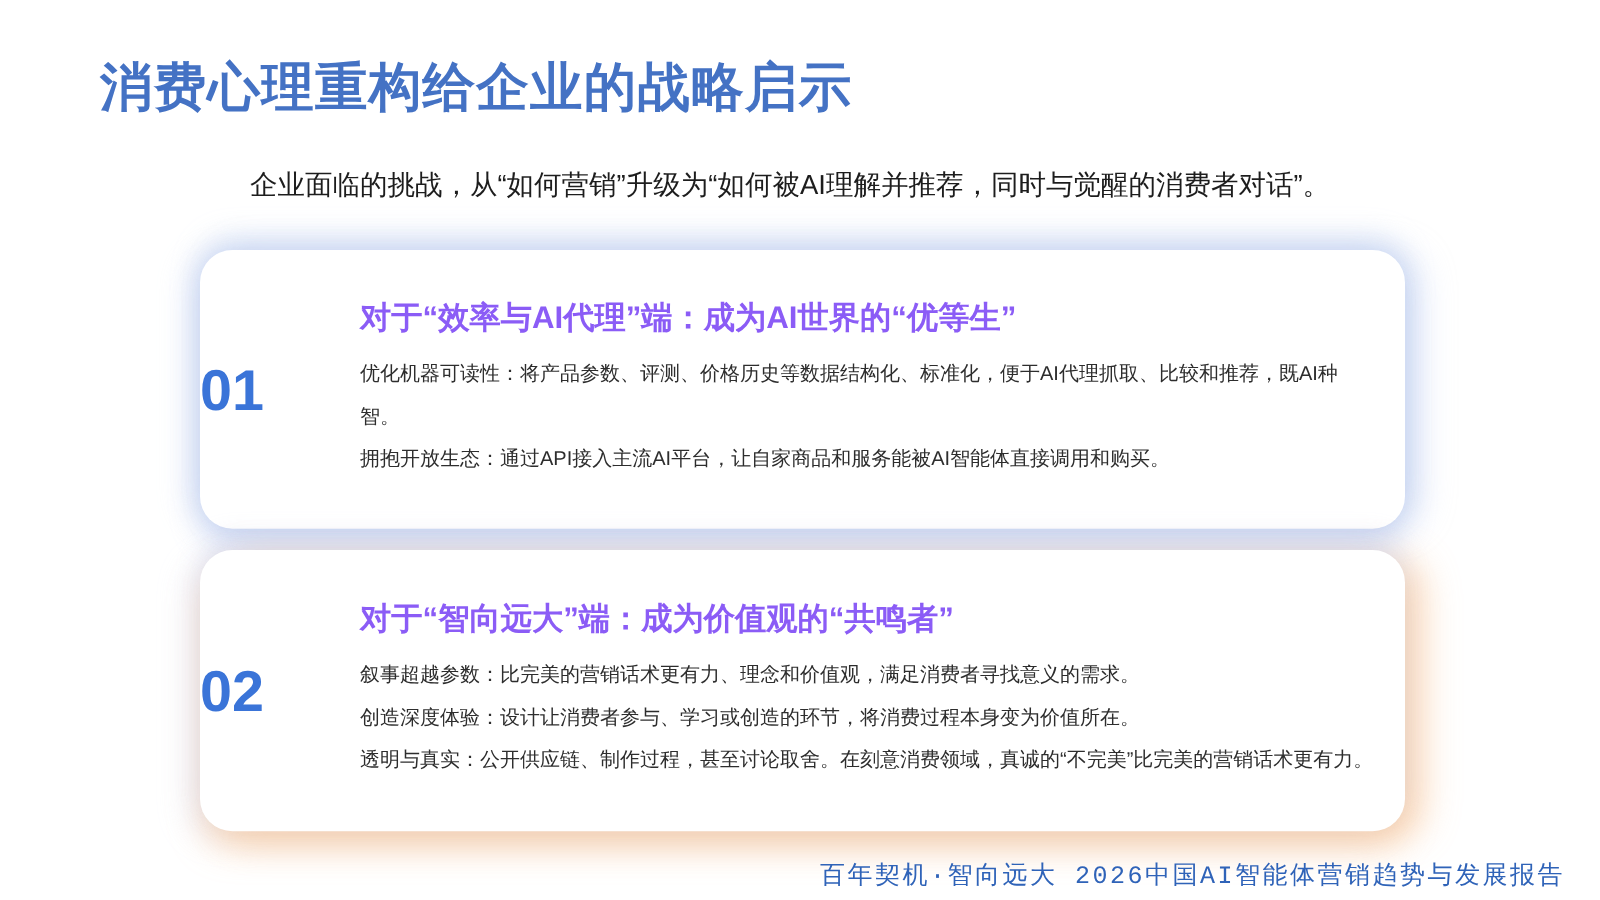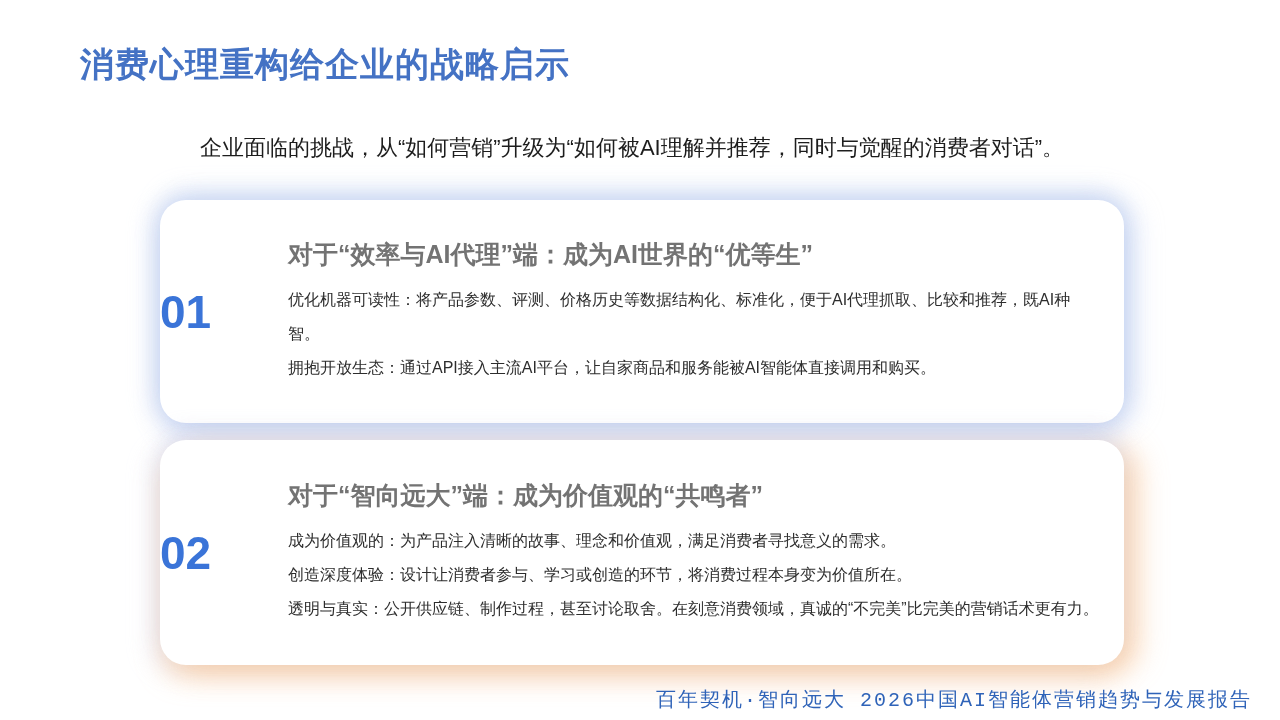--- a/index.html
+++ b/index.html
@@ -11,21 +11,21 @@
     overflow: hidden;
     font-family: "Liberation Sans", "DejaVu Sans", sans-serif;
   }
   .slide { position: absolute; inset: 0; }
 
   .title {
     position: absolute;
     left: 80px;
     top: 42px;
     margin: 0;
-    font-size: 34px;
+    font-size: 42px;
     font-weight: 700;
     letter-spacing: 1px;
     color: #4472C4;
   }
 
   .subtitle {
     position: absolute;
     top: 133px;
     left: 0;
     width: 1264px;
@@ -75,21 +75,21 @@
 
   .card-body {
     flex: 1;
     padding-right: 24px;
   }
   .card-heading {
     margin: 0 0 12px 0;
     font-size: 25px;
     line-height: 33px;
     font-weight: 700;
-    color: #737373;
+    color: #8b5cf6;
   }
   .card-par {
     margin: 0;
     font-size: 16px;
     line-height: 34px;
     color: #2d2d2d;
   }
 
   .footer {
     position: absolute;
@@ -117,21 +117,21 @@
       <h2 class="card-heading">对于“效率与AI代理”端：成为AI世界的“优等生”</h2>
       <p class="card-par">优化机器可读性：将产品参数、评测、价格历史等数据结构化、标准化，便于AI代理抓取、比较和推荐，既AI种智。</p>
       <p class="card-par">拥抱开放生态：通过API接入主流AI平台，让自家商品和服务能被AI智能体直接调用和购买。</p>
     </div>
   </section>
 
   <section class="card card-2">
     <div class="card-number">02</div>
     <div class="card-body">
       <h2 class="card-heading">对于“智向远大”端：成为价值观的“共鸣者”</h2>
-      <p class="card-par">成为价值观的：为产品注入清晰的故事、理念和价值观，满足消费者寻找意义的需求。</p>
+      <p class="card-par">叙事超越参数：比完美的营销话术更有力、理念和价值观，满足消费者寻找意义的需求。</p>
       <p class="card-par">创造深度体验：设计让消费者参与、学习或创造的环节，将消费过程本身变为价值所在。</p>
       <p class="card-par">透明与真实：公开供应链、制作过程，甚至讨论取舍。在刻意消费领域，真诚的“不完美”比完美的营销话术更有力。</p>
     </div>
   </section>
 
   <p class="footer">百年契机·智向远大 2026中国AI智能体营销趋势与发展报告</p>
 
 </div>
 
 </body></html>

